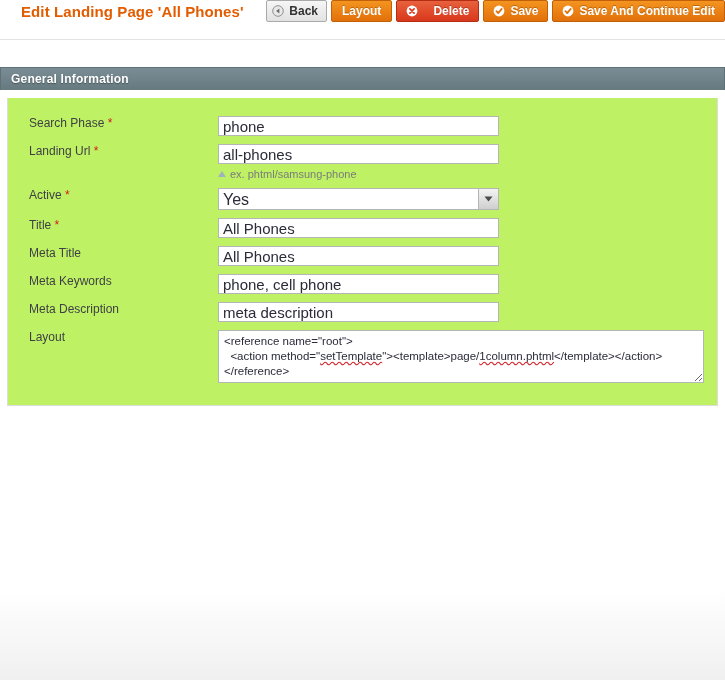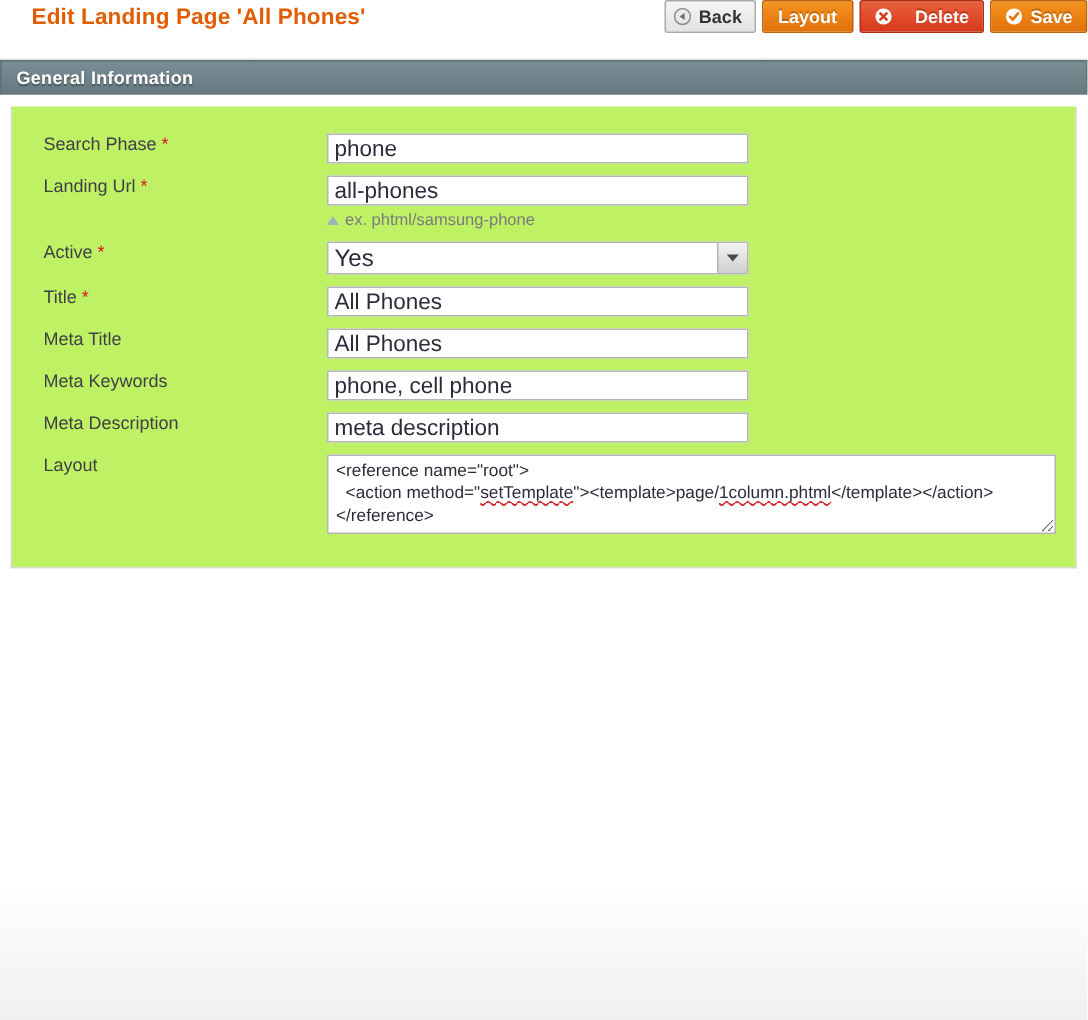--- a/index.html
+++ b/index.html
@@ -114,20 +114,21 @@
   }
   .entry-edit-head {
     height: 22px;
     background: linear-gradient(to bottom, #7a8d95 0%, #66797f 100%);
     background-color: #6d8289;
     border: 1px solid #5f7076;
     border-bottom: none;
     padding: 0 10px;
     display: flex;
     align-items: center;
+    margin-top: 27px;
   }
   .entry-edit-head h4 {
     margin: 0;
     font-size: 12px;
     font-weight: bold;
     color: #ffffff;
     text-shadow: 0 1px 1px rgba(0,0,0,0.35);
     letter-spacing: 0.2px;
   }
   .fieldset {
@@ -268,20 +269,29 @@
     <div class="btn btn-orange">
       <span class="ico">
         <svg width="12" height="12" viewBox="0 0 12 12">
           <circle cx="6" cy="6" r="5.4" fill="#ffffff"></circle>
           <path d="M3.4 6.2 L5.2 8.1 L8.7 3.9" stroke="#e2700a" stroke-width="1.7" fill="none" stroke-linecap="round" stroke-linejoin="round"></path>
         </svg>
       </span>
       <span class="btn-label">Save</span>
     </div>
 
+    <div class="btn btn-orange">
+      <span class="ico">
+        <svg width="12" height="12" viewBox="0 0 12 12">
+          <circle cx="6" cy="6" r="5.4" fill="#ffffff"></circle>
+          <path d="M3.4 6.2 L5.2 8.1 L8.7 3.9" stroke="#e2700a" stroke-width="1.7" fill="none" stroke-linecap="round" stroke-linejoin="round"></path>
+        </svg>
+      </span>
+      <span class="btn-label">Save And Continue Edit</span>
+    </div>
 
   </div>
 </div>
 
 <div>
 
   <div class="entry-edit-head">
     <h4>General Information</h4>
   </div>
 

